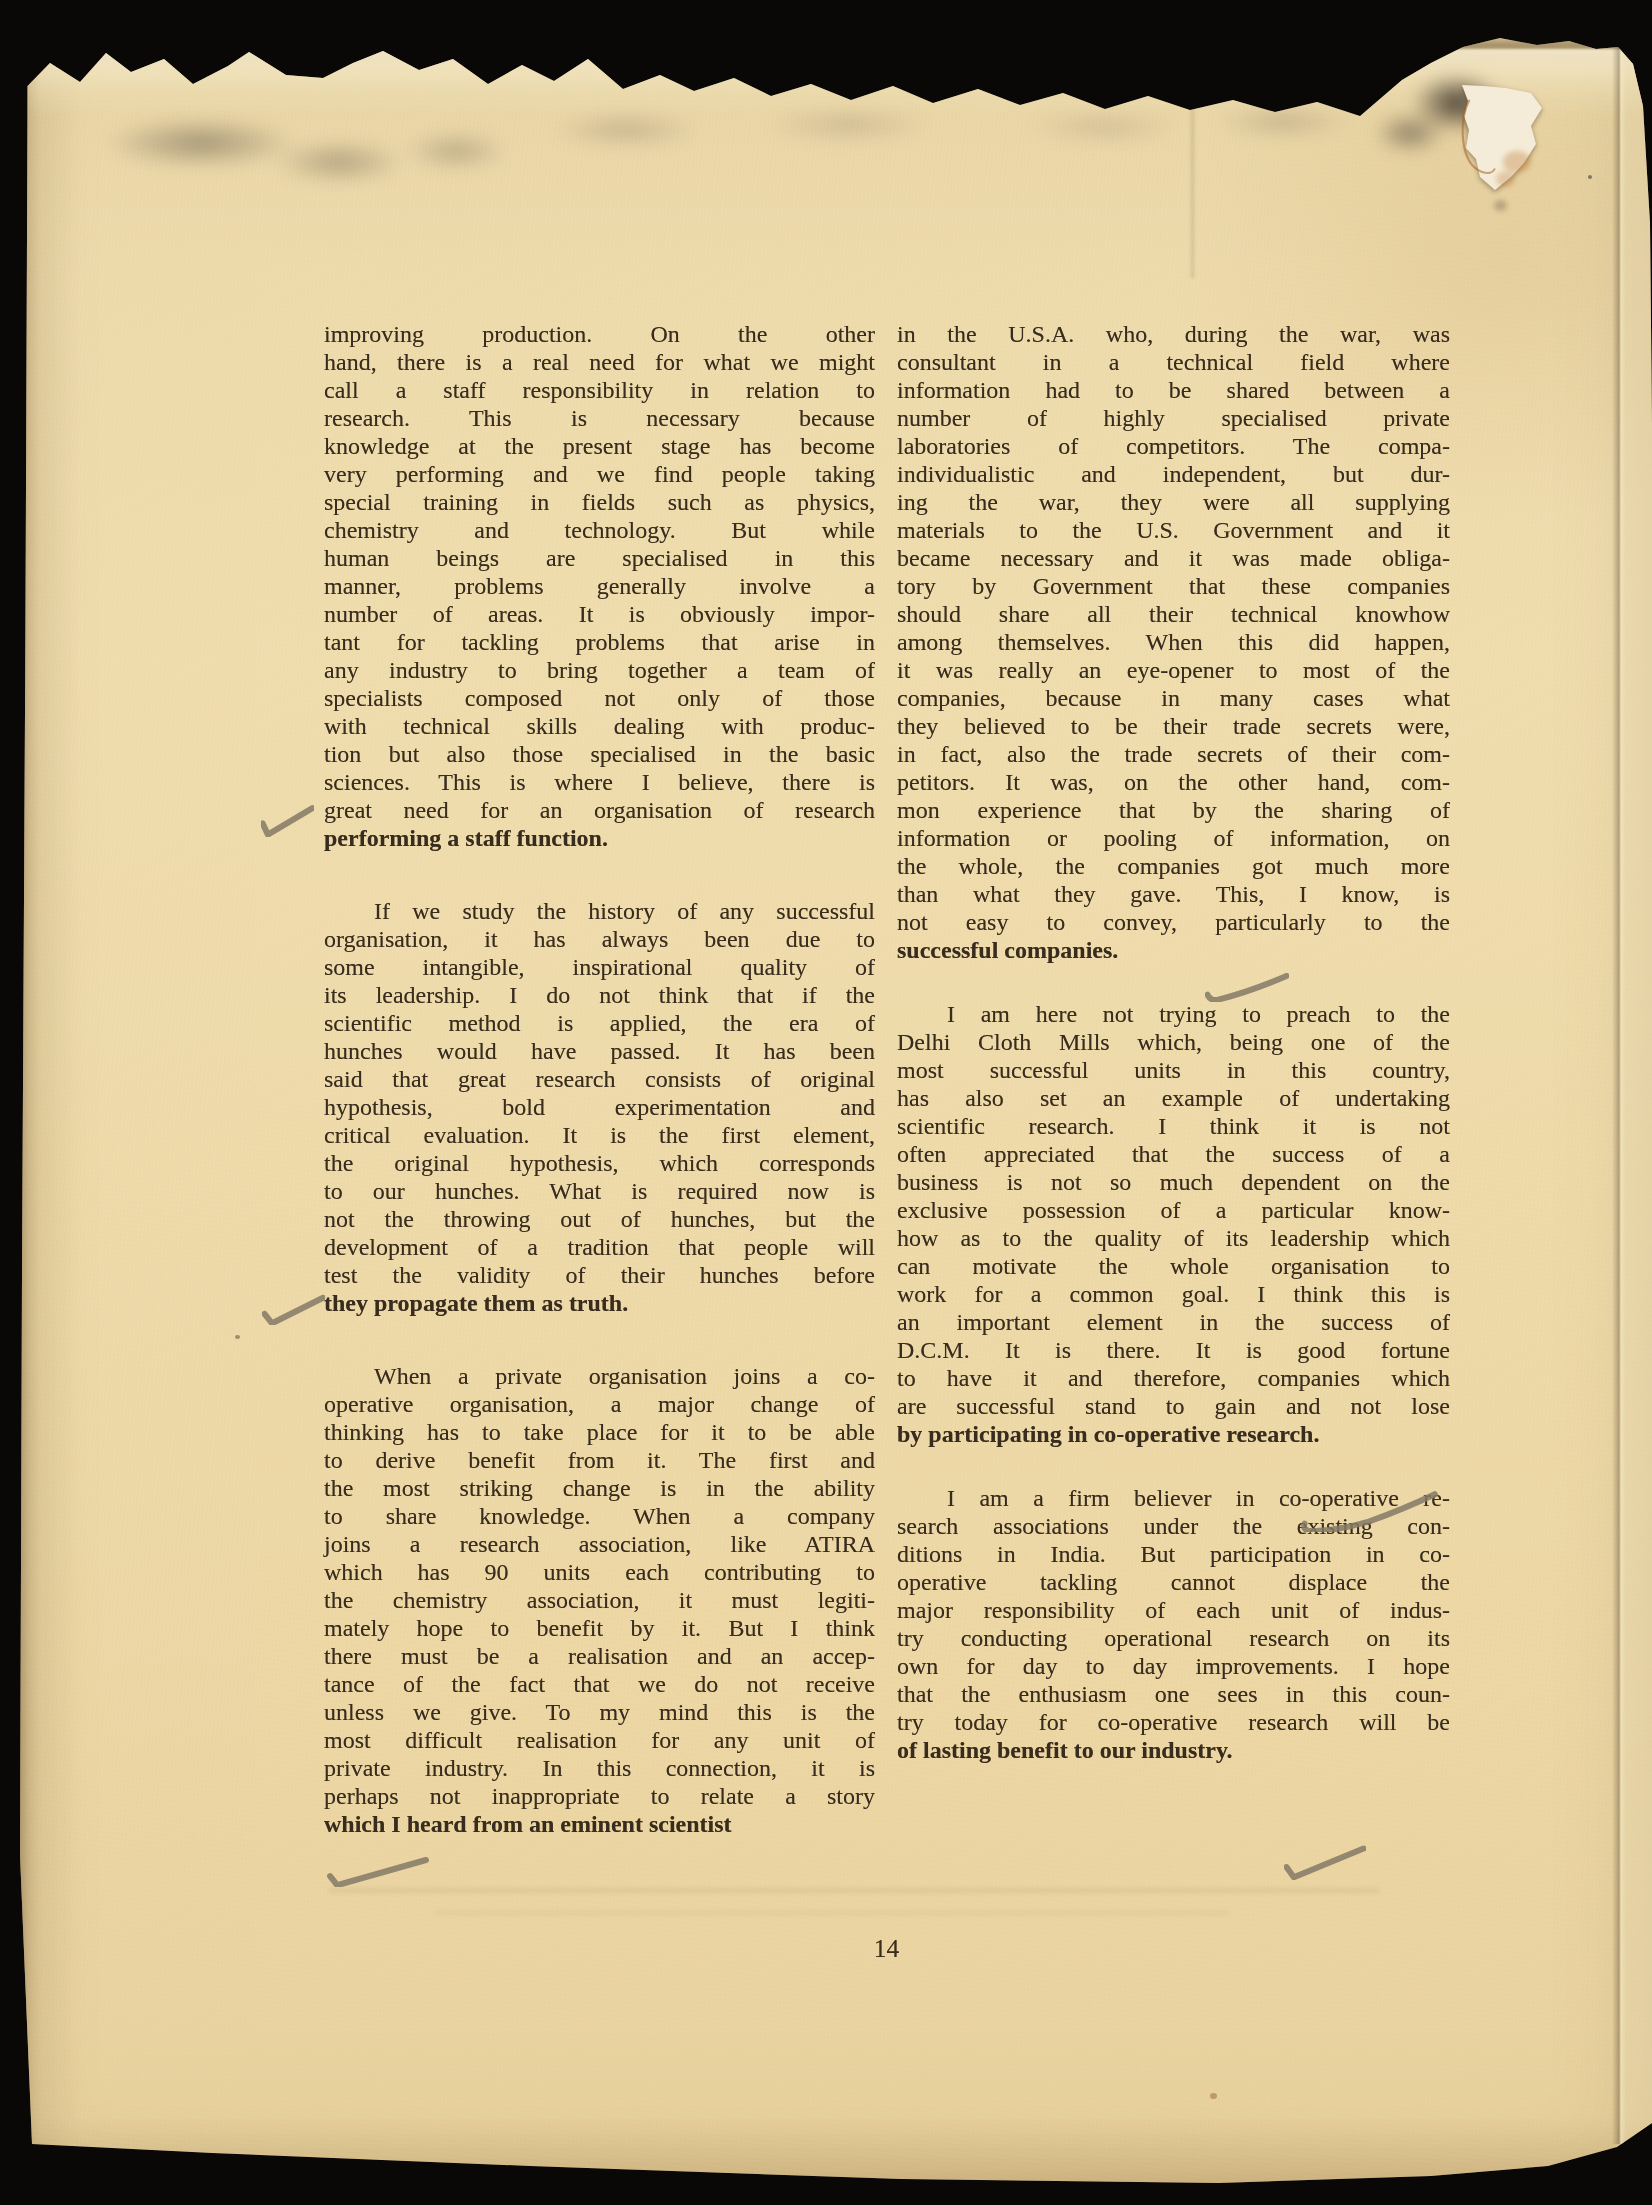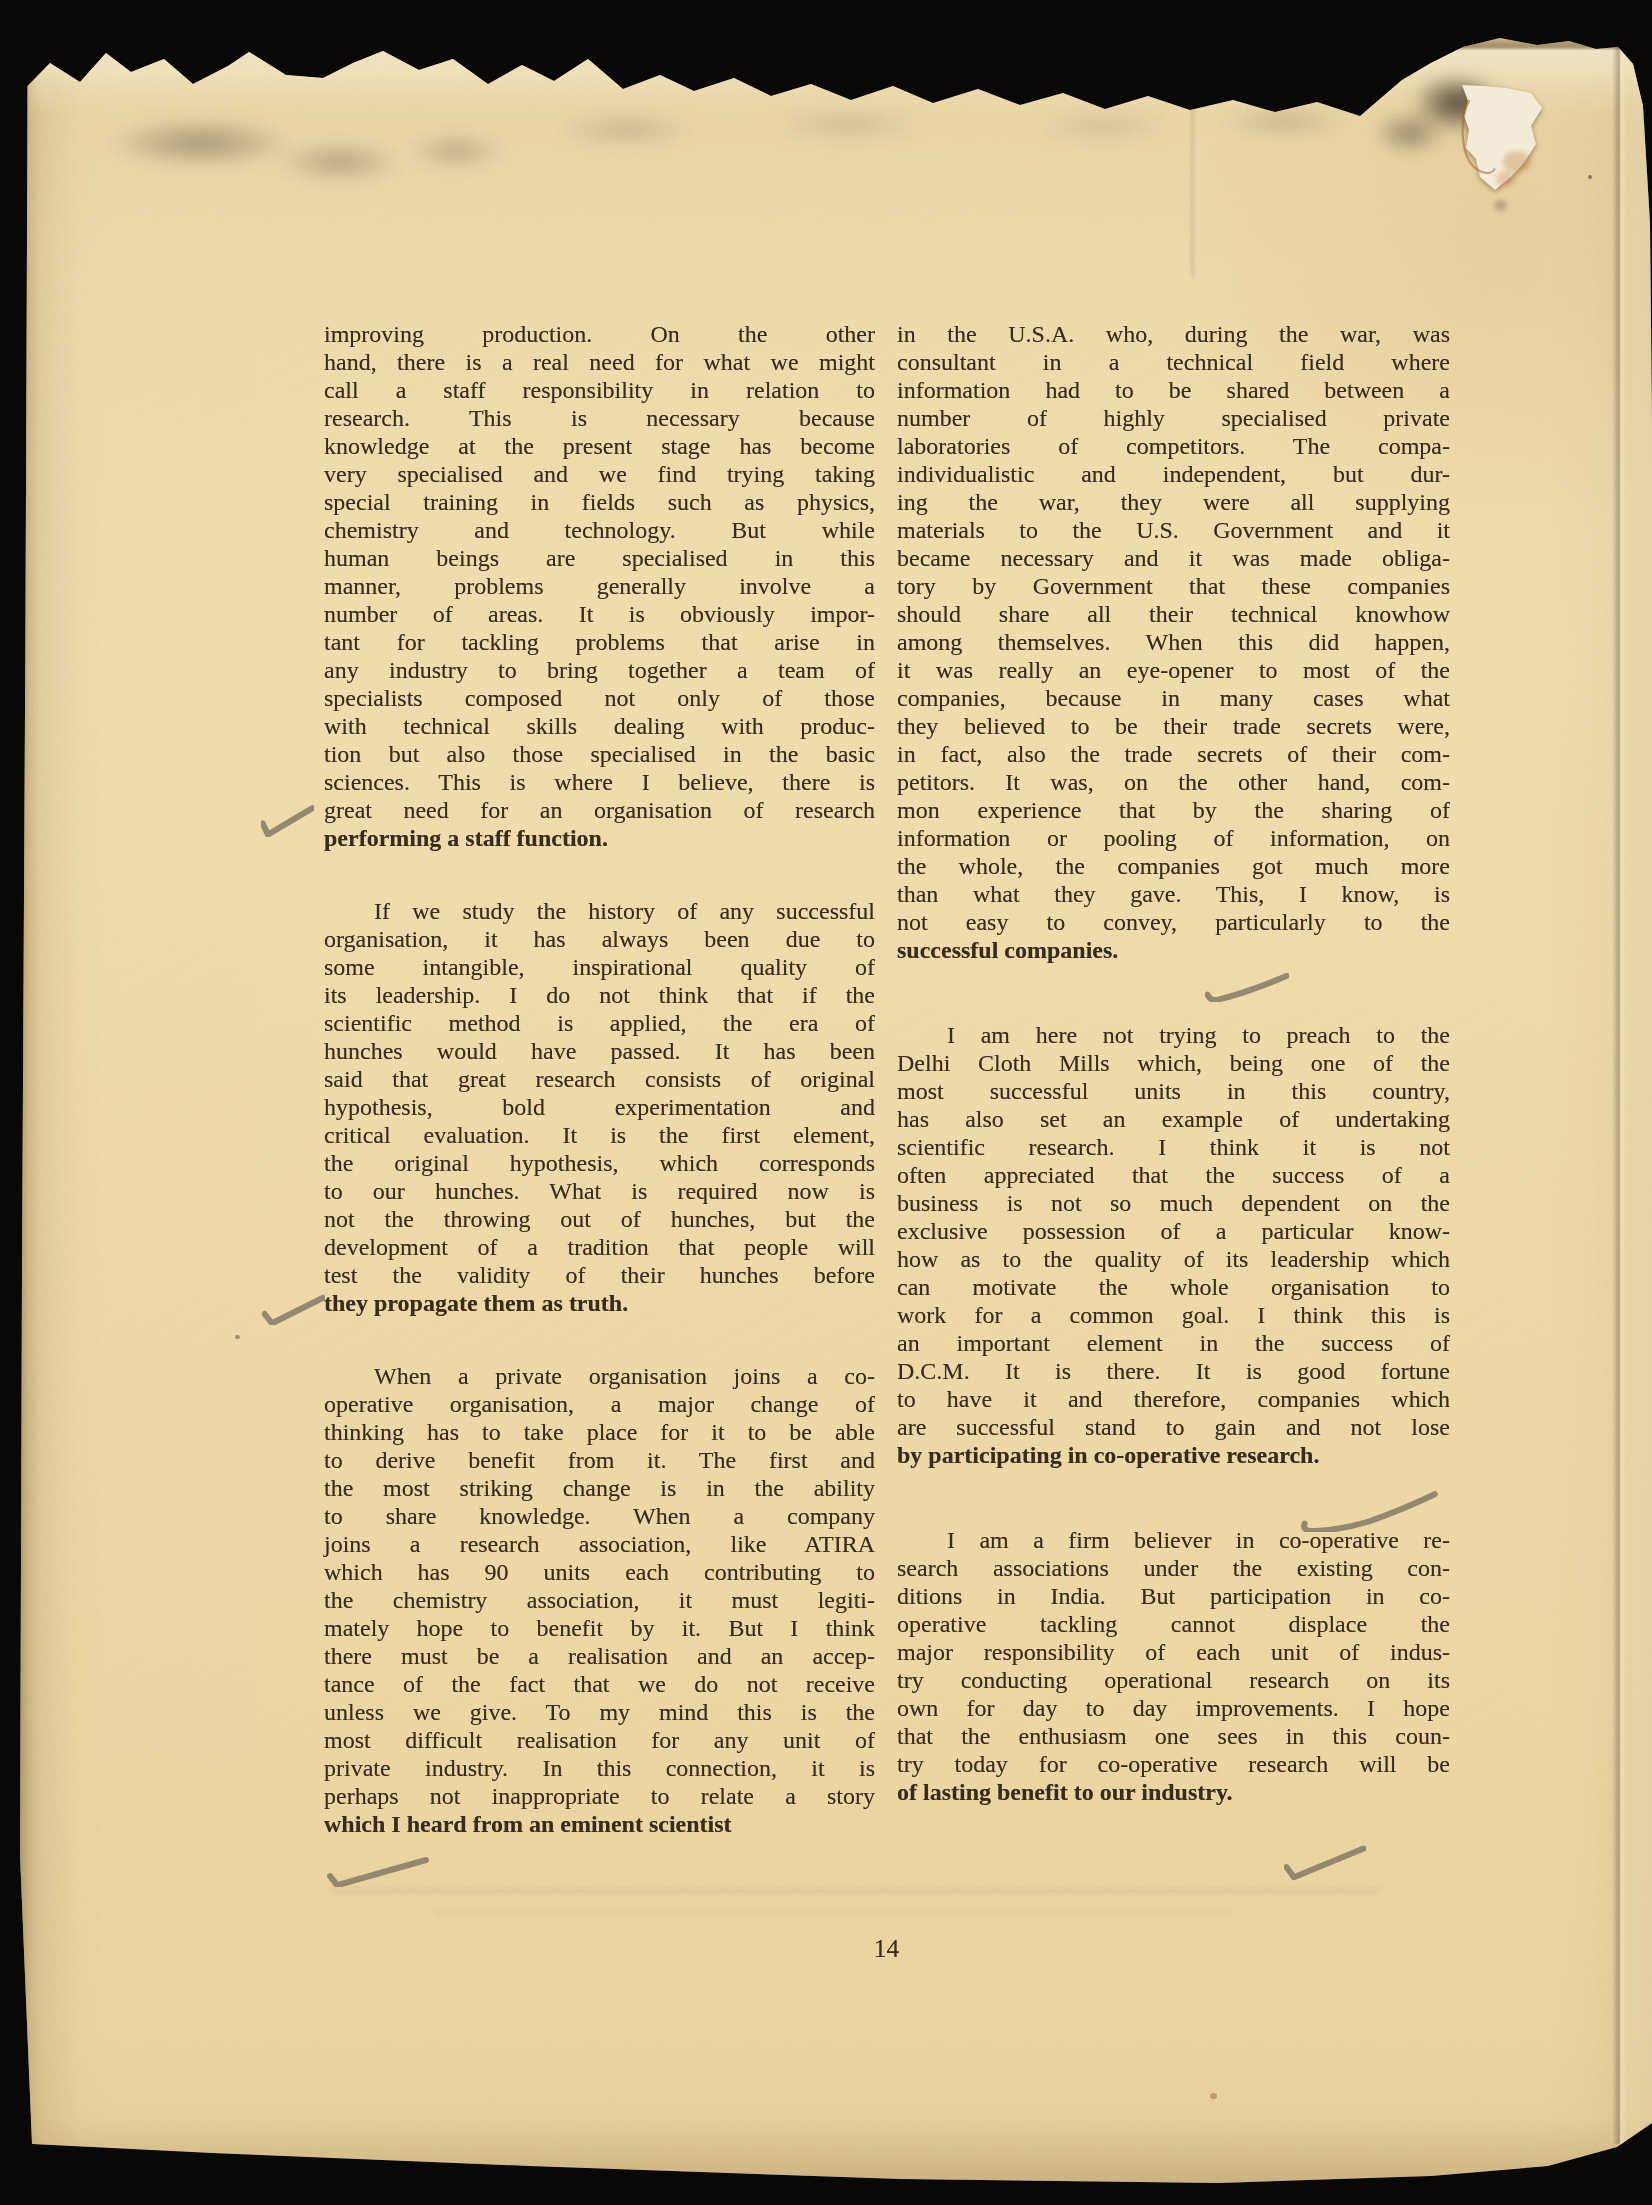--- a/index.html
+++ b/index.html
@@ -73,21 +73,21 @@
 
   
   .col{position:absolute;top:320px;color:#382c1e;font-size:24px;line-height:28px;
        text-shadow:0 0 0.5px rgba(60,45,25,0.45);}
   .col-left{left:324px;width:551px;}
   .col-right{left:897px;width:553px;}
   .line{text-align:justify;text-align-last:justify;white-space:normal;}
   .para .line:last-child{text-align-last:left;font-weight:bold;}
   .para.indent .line:first-child{text-indent:50px;}
   .col-left .para + .para{margin-top:45px;}
-  .col-right .para + .para{margin-top:57px;}
+  .col-right .para + .para{margin-top:36px;}
 
   .page-number{position:absolute;left:844px;top:1934px;width:85px;text-align:center;
     color:#3a2c1c;font-size:25.4px;text-shadow:0 0 0.5px rgba(60,45,25,0.4);}
 
   
   .mark{position:absolute;}
   .mark svg{width:100%;height:100%;display:block;}
   .mark path{fill:none;stroke:#857a67;stroke-width:6px;stroke-linecap:round;
     stroke-linejoin:round;vector-effect:non-scaling-stroke;opacity:.85;}
   .m1{left:261px;top:805px;width:53px;height:32px;}
@@ -125,21 +125,21 @@
   <div class="smudge sm1"></div>
   <div class="smudge sm2"></div>
 
   <div class="col col-left">
       <div class="para">
         <div class="line">improving production. On the other</div>
         <div class="line">hand, there is a real need for what we might</div>
         <div class="line">call a staff responsibility in relation to</div>
         <div class="line">research. This is necessary because</div>
         <div class="line">knowledge at the present stage has become</div>
-        <div class="line">very specialised and we find trying taking</div>
+        <div class="line">very performing and we find people taking</div>
         <div class="line">special training in fields such as physics,</div>
         <div class="line">chemistry and technology. But while</div>
         <div class="line">human beings are specialised in this</div>
         <div class="line">manner, problems generally involve a</div>
         <div class="line">number of areas. It is obviously impor-</div>
         <div class="line">tant for tackling problems that arise in</div>
         <div class="line">any industry to bring together a team of</div>
         <div class="line">specialists composed not only of those</div>
         <div class="line">with technical skills dealing with produc-</div>
         <div class="line">tion but also those specialised in the basic</div>

